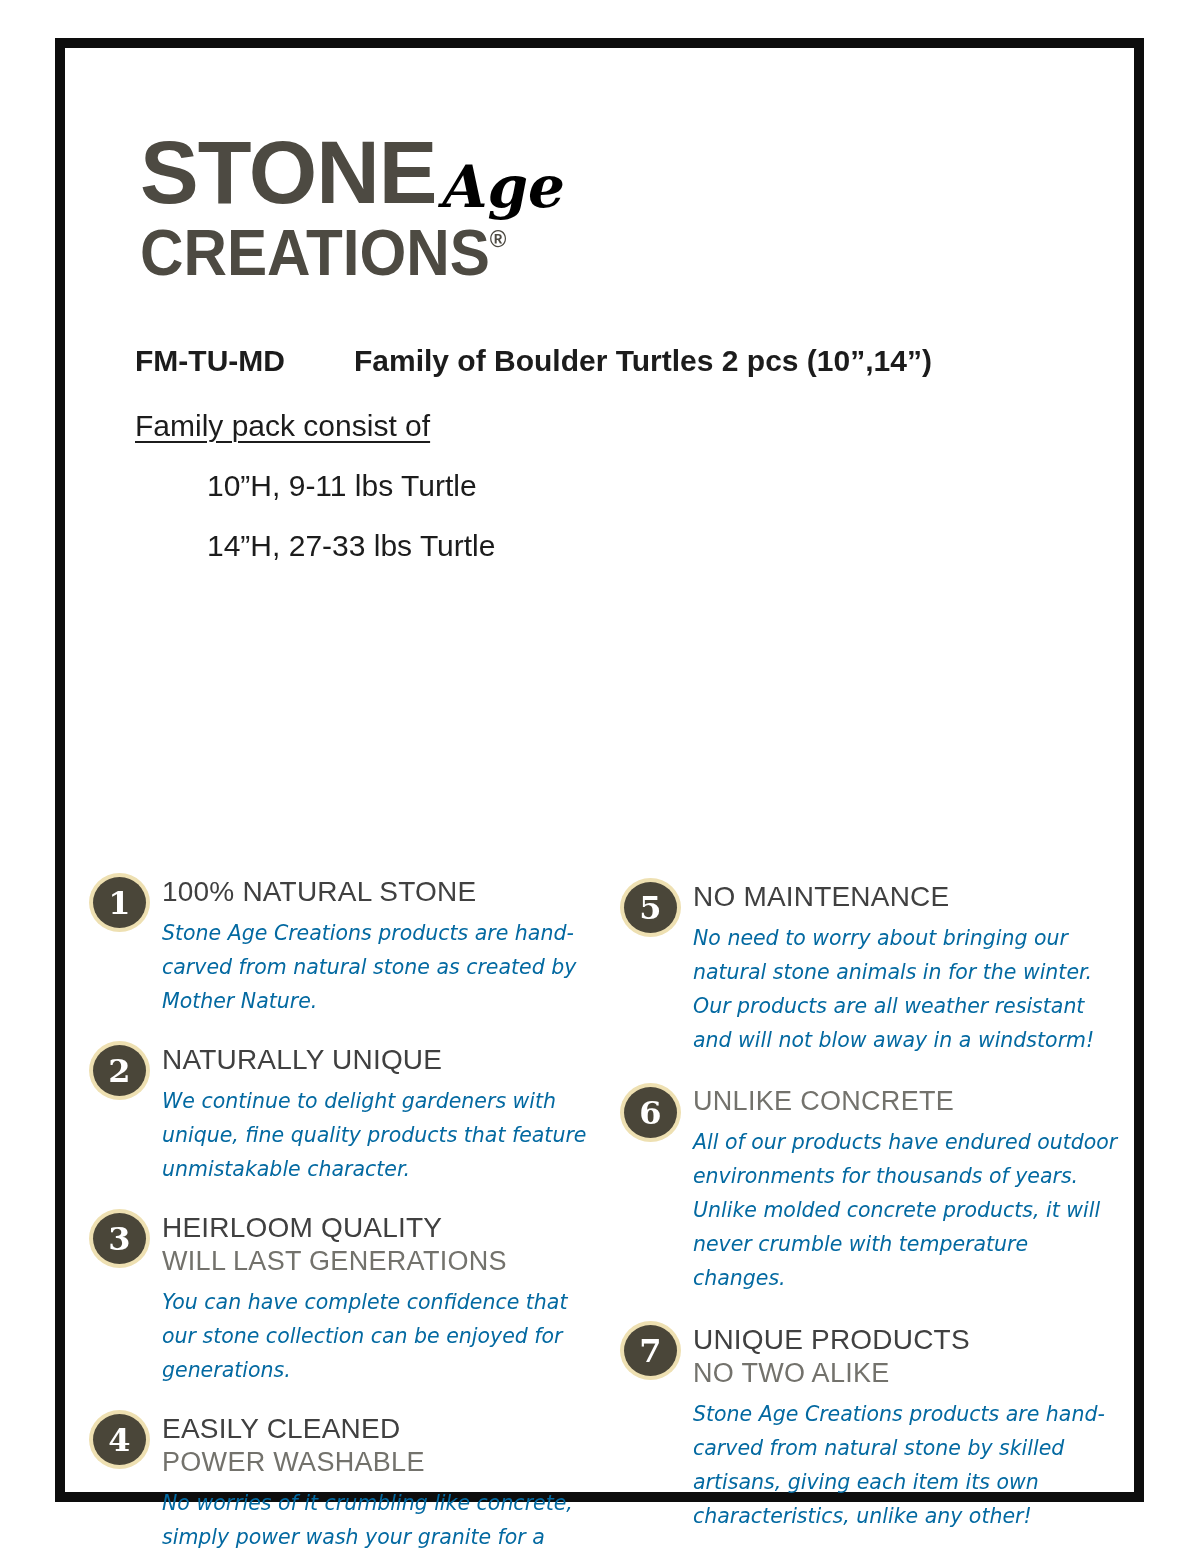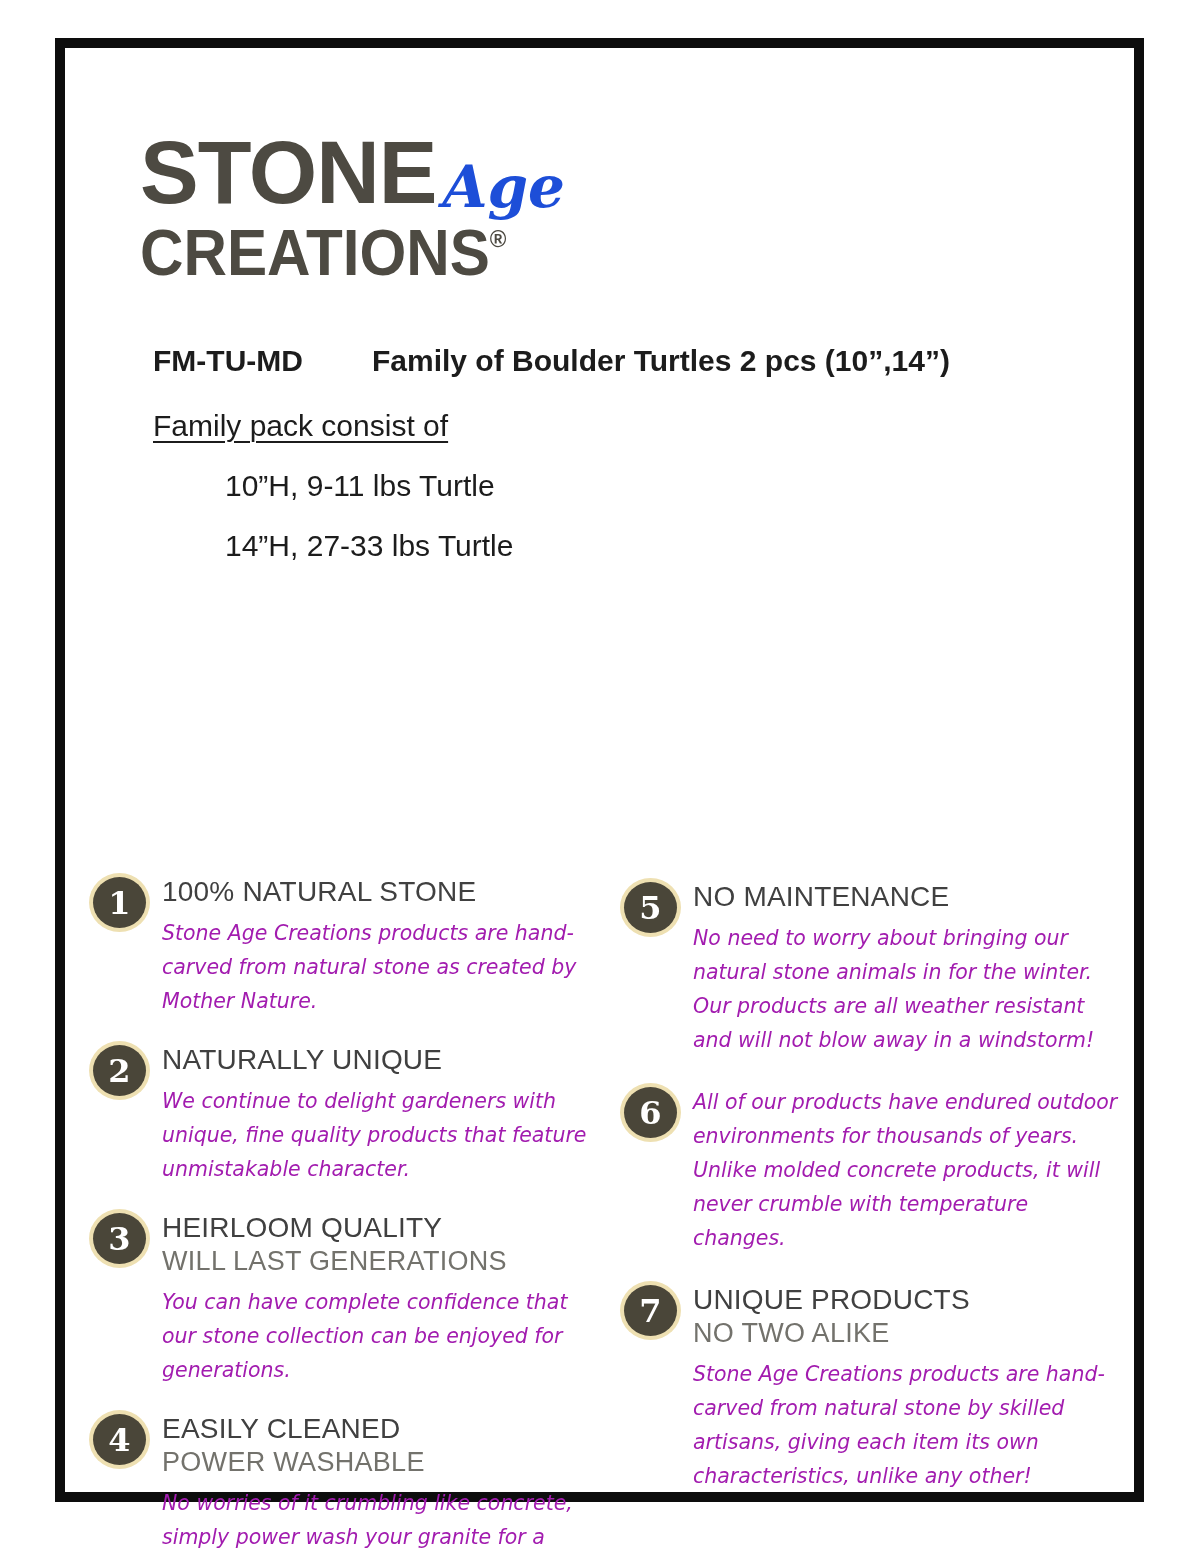--- a/index.html
+++ b/index.html
@@ -23,34 +23,34 @@
   .logo-stone {
     font-family:"Liberation Sans", sans-serif;
     font-weight:900; font-size:88px; line-height:72px;
     letter-spacing:-1px; color:#4d4a42;
     transform:scaleY(1.02); transform-origin:left top;
   }
   .logo-age {
     font-family:"DejaVu Serif", serif;
     font-style:italic; font-weight:bold;
     font-size:58px; line-height:58px;
-    color:#1d4ed8;
+    color:#000000;
     margin-left:6px; position:relative; top:22px;
   }
   .logo-line2 {
     font-family:"Liberation Sans", sans-serif;
     font-weight:900; font-size:64px; line-height:62px;
     letter-spacing:0px; color:#4d4a42;
     transform:scaleX(.94); transform-origin:left top;
     white-space:nowrap;
   }
   .logo-reg { font-size:24px; vertical-align:28px; letter-spacing:0; }
 
   
-  .product { position:absolute; left:88px; top:295px; width:940px; color:#1c1c1c; }
+  .product { position:absolute; left:70px; top:295px; width:940px; color:#1c1c1c; }
   .product-line1 { font-weight:bold; font-size:30px; line-height:36px; margin-bottom:29px; white-space:nowrap; }
   .product-code { display:inline-block; width:219px; }
   .product-subtitle {
     font-size:30px; line-height:36px;
     text-decoration:underline; text-underline-offset:5px;
     text-decoration-thickness:2px;
     margin-bottom:24px;
   }
   .product-item { font-size:30px; line-height:36px; padding-left:72px; margin-bottom:24px; }
 
@@ -74,21 +74,21 @@
     color:#404040; letter-spacing:.2px; margin:0;
   }
   .feature-sub {
     font-size:27px; font-weight:normal; line-height:33px;
     color:#73726c; letter-spacing:.3px;
   }
   .feature-sub:empty { display:none; }
   .feature-desc {
     font-family:"DejaVu Sans", sans-serif;
     font-style:italic; font-size:20.5px; line-height:34px;
-    color:#a21caf; margin:7px 0 0;
+    color:#0369a1; margin:7px 0 0;
   }
 </style>
 </head>
 <body>
 
 <div class="frame">
 
   <div class="logo">
     <div class="logo-line1">
       <span class="logo-stone">STONE</span>
@@ -140,20 +140,21 @@
   <div class="features-col features-right">
 
     <div class="feature">
       <span class="badge">5</span>
       <h3 class="feature-heading">NO MAINTENANCE</h3>
       <p class="feature-desc">No need to worry about bringing our natural stone animals in for the winter. Our products are all weather resistant and will not blow away in a windstorm!</p>
     </div>
 
     <div class="feature">
       <span class="badge">6</span>
+      <div class="feature-sub">UNLIKE CONCRETE</div>
       <p class="feature-desc">All of our products have endured outdoor environments for thousands of years. Unlike molded concrete products, it will never crumble with temperature changes.</p>
     </div>
 
     <div class="feature">
       <span class="badge">7</span>
       <h3 class="feature-heading">UNIQUE PRODUCTS</h3>
       <div class="feature-sub">NO TWO ALIKE</div>
       <p class="feature-desc">Stone Age Creations products are hand-carved from natural stone by skilled artisans, giving each item its own characteristics, unlike any other!</p>
     </div>
 

